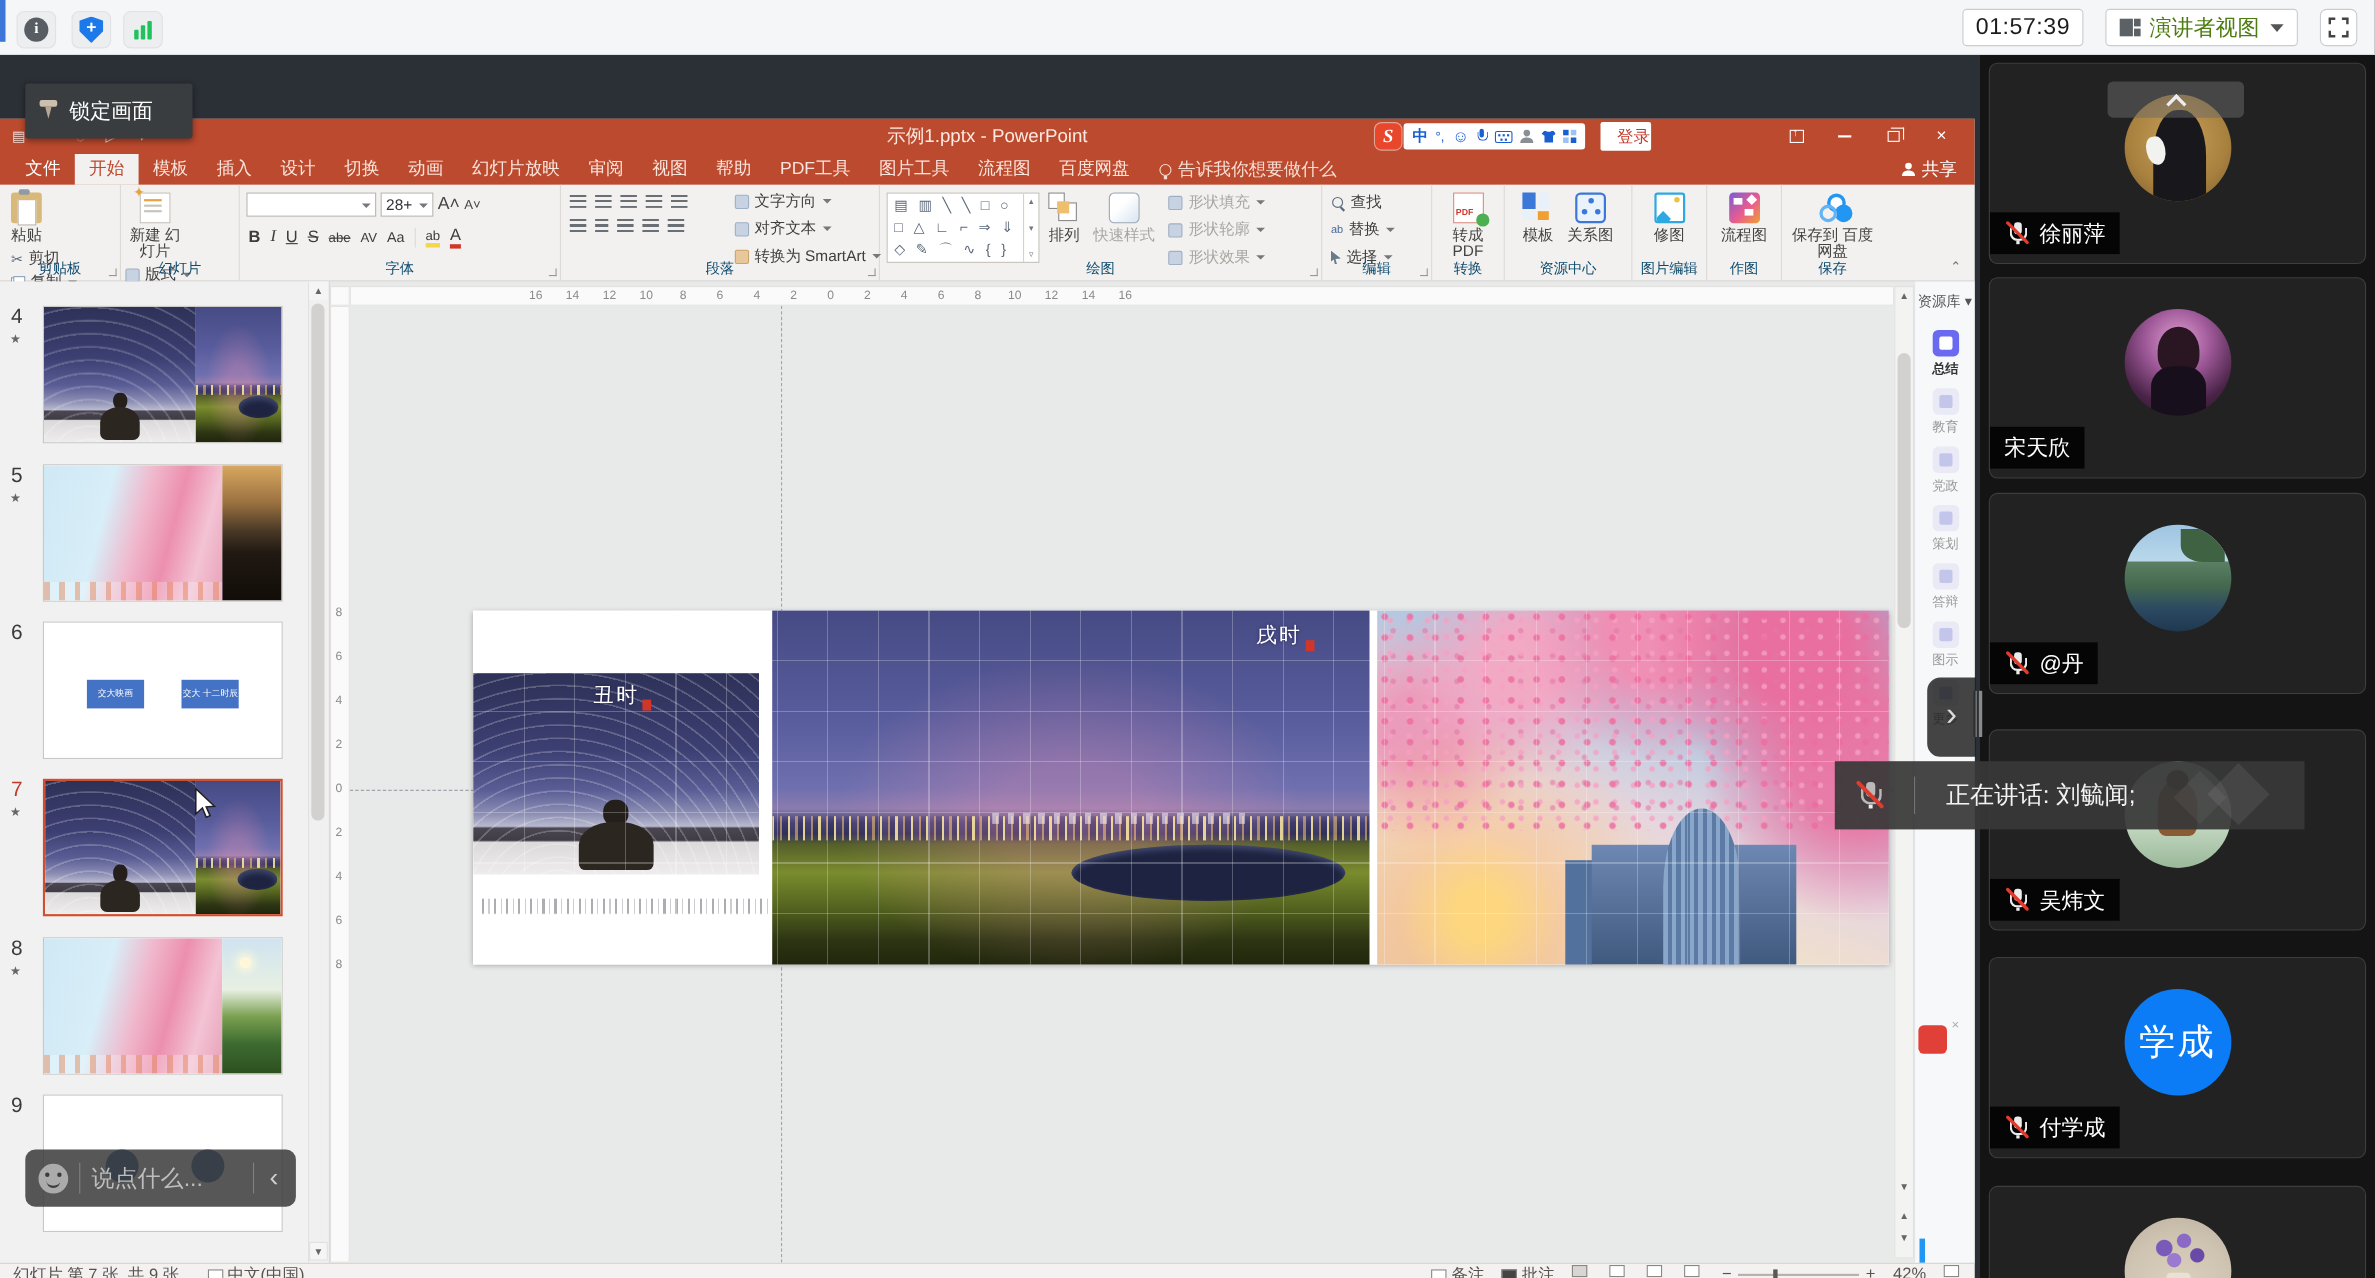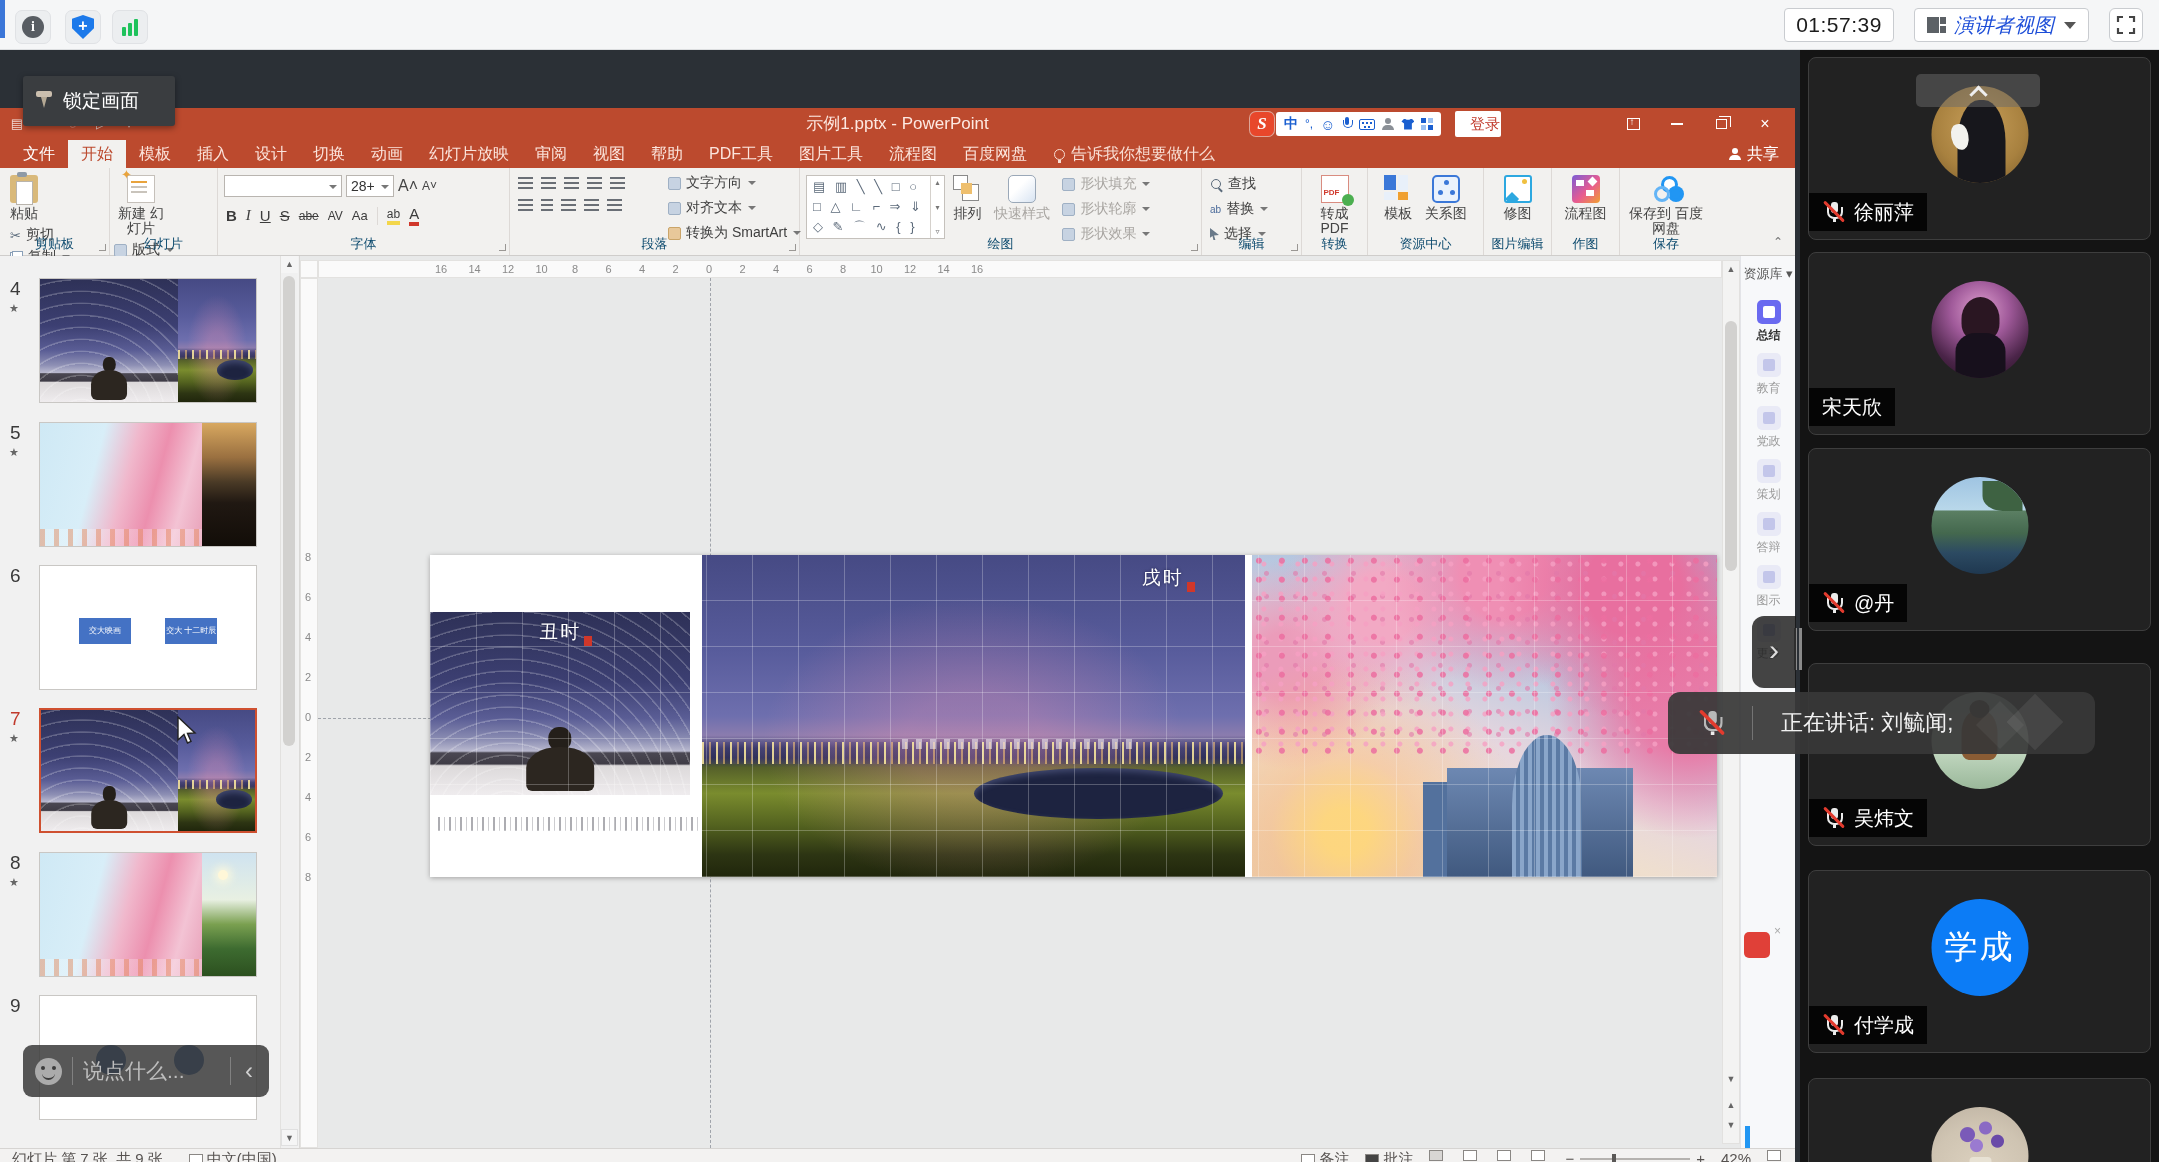--- a/index.html
+++ b/index.html
@@ -15,21 +15,21 @@
   .ic-shield { width:22px; height:24px; background:#1c79ea; clip-path:polygon(50% 0,100% 16%,100% 55%,50% 100%,0 55%,0 16%); position:relative; }
   .ic-shield::after { content:"+"; position:absolute; left:50%; top:46%; transform:translate(-50%,-50%); color:#fff; font-size:16px; font-weight:bold; }
   .ic-signal { display:flex; align-items:flex-end; gap:2px; height:18px; }
   .ic-signal i { display:block; width:4px; background:#1fc25c; border-radius:1px; }
   .tb-right { position:absolute; right:16px; top:8px; display:flex; align-items:center; gap:20px; }
   .timerbox { width:110px; height:34px; background:#fff; border:1px solid #c9ccd0; border-radius:4px; display:flex; align-items:center; justify-content:center; font-size:21px; color:#1c1c1c; letter-spacing:.5px; }
   .viewbox { height:34px; background:#fff; border:1px solid #c9ccd0; border-radius:4px; display:flex; align-items:center; gap:8px; padding:0 12px; cursor:pointer; }
   .ic-layout { position:relative; width:19px; height:16px; }
   .ic-layout::before { content:""; position:absolute; left:0; top:0; width:12px; height:16px; background:#5c6166; }
   .ic-layout::after { content:""; position:absolute; right:0; top:0; width:6px; height:7px; background:#5c6166; box-shadow:0 9px 0 #5c6166; }
-  .viewbox .vb-label { font-size:20px; color:#1d4ed8;font-style:italic; }
+  .viewbox .vb-label { font-size:20px; color:#4d7c0f; }
   .caret-down { width:0; height:0; border-left:6px solid transparent; border-right:6px solid transparent; border-top:7px solid #555; margin-left:2px; }
   .fsbtn { width:34px; height:34px; background:#fff; border:1px solid #c9ccd0; border-radius:6px; display:flex; align-items:center; justify-content:center; cursor:pointer; }
 
   
   .share { position:absolute; left:0; top:50px; width:1800px; height:1112px; background:#2b3036; }
 
   
   .ppt { position:absolute; left:0; top:58px; width:1795px; height:1054px; background:#f2f1ef; }
   .titlebar { position:absolute; left:0; top:0; width:100%; height:32px; background:#bc4a2e; }
   .qat { position:absolute; left:10px; top:8px; display:flex; gap:14px; align-items:center; color:rgba(255,255,255,.8); font-size:13px; }
@@ -188,21 +188,21 @@
     background:repeating-linear-gradient(90deg, rgba(232,152,112,.55) 0 5px, rgba(255,255,255,.25) 5px 14px); }
   .mmenu { position:relative; background:#fff; }
   .mmenu .mbtn { position:absolute; top:42%; width:52px; height:26px; background:#4472c4; color:#fff; font-size:8px; display:flex; align-items:center; justify-content:center; text-align:center; line-height:9px; }
   .mdots { position:relative; background:#fff; }
   .mdots::before, .mdots::after { content:""; position:absolute; top:40%; width:30px; height:30px; border-radius:50%; background:#2e5e9e; }
   .mdots::before { left:26%; } .mdots::after { left:62%; }
 
   
   .ruler-corner { position:absolute; left:300px; top:4px; width:18px; height:18px; background:#fafafa; border:1px solid #e3e2e0; }
   .rulerH { position:absolute; left:318px; top:4px; width:1404px; height:18px; background:#fafafa; border:1px solid #e3e2e0; }
-  .rulerH .rn { position:absolute; top:2px; font-size:11px; color:#8a8a8a; transform:translateX(-50%); }
+  .rulerH .rn { position:absolute; top:2px; font-size:11px; color:#8a8a8a; transform:translateX(-50%);margin-left:46px; }
   .rulerV { position:absolute; left:300px; top:22px; width:18px; height:870px; background:#fafafa; border:1px solid #e3e2e0; }
   .rulerV .rn { position:absolute; left:4px; font-size:11px; color:#8a8a8a; }
   .canvas { position:absolute; left:318px; top:22px; width:1404px; height:870px; background:#e8e9e9; overflow:hidden; }
   .slide { position:absolute; left:112px; top:277px; width:1287px; height:322px; background:#fff; box-shadow:0 1px 5px rgba(0,0,0,.3); }
   .slide .p1 { position:absolute; left:0; top:57px; width:260px; height:183px; }
   .slide .p2 { position:absolute; left:272px; top:0; width:543px; height:322px; }
   .slide .p3 { position:absolute; left:822px; top:0; width:465px; height:322px; }
   .scribble { position:absolute; left:8px; top:262px; width:262px; height:14px;
     background:repeating-linear-gradient(90deg, rgba(90,90,100,.5) 0 2px, transparent 2px 6px, rgba(90,90,100,.3) 6px 7px, transparent 7px 11px); }
   .gridover { position:absolute; inset:0; pointer-events:none;
@@ -289,21 +289,21 @@
   .av5 span { color:#fff; font-size:33px; letter-spacing:2px; }
   .av6 { background:radial-gradient(circle at 50% 70%, #ddd2c0 0%, #cfc4b2 60%, #bcb0a0 100%); }
   .av6::before { content:""; position:absolute; left:18px; top:10px; width:60px; height:44px;
     background:radial-gradient(circle at 30% 40%, #7a5ab8 0 7px, transparent 8px),
                radial-gradient(circle at 60% 25%, #8a6ac4 0 6px, transparent 7px),
                radial-gradient(circle at 80% 55%, #6a4aa8 0 6px, transparent 7px),
                radial-gradient(circle at 45% 65%, #9a7ad0 0 6px, transparent 7px); }
   .av6::after { content:""; position:absolute; left:38px; top:50px; width:22px; height:34px; background:#e8e2d4; border-radius:4px 4px 8px 8px; }
 
   
-  .toast { position:absolute; left:1668px; top:692px; width:427px; height:62px; background:rgba(56,56,56,.93); border-radius:12px; display:flex; align-items:center; gap:28px; padding:0 32px; z-index:70; overflow:hidden; }
+  .toast { position:absolute; left:1668px; top:692px; width:427px; height:62px; background:rgba(56,56,56,.93); border-radius:0; display:flex; align-items:center; gap:28px; padding:0 20px; z-index:70; overflow:hidden; }
   .toast .micmute::before, .toast .micmute::after { border-color:#b9b9b9; background-color:#b9b9b9; }
   .toast .micmute::after { background:transparent; }
   .toast-text { color:#f2f2f2; font-size:22px; white-space:nowrap; }
   .toast-wm { position:absolute; right:40px; top:10px; width:40px; height:40px; background:rgba(255,255,255,.08); transform:rotate(45deg); }
   .toast-wm2 { position:absolute; right:78px; top:16px; width:34px; height:34px; background:rgba(255,255,255,.05); transform:rotate(45deg); }
 </style>
 </head>
 <body>
 
 <div id="app">

